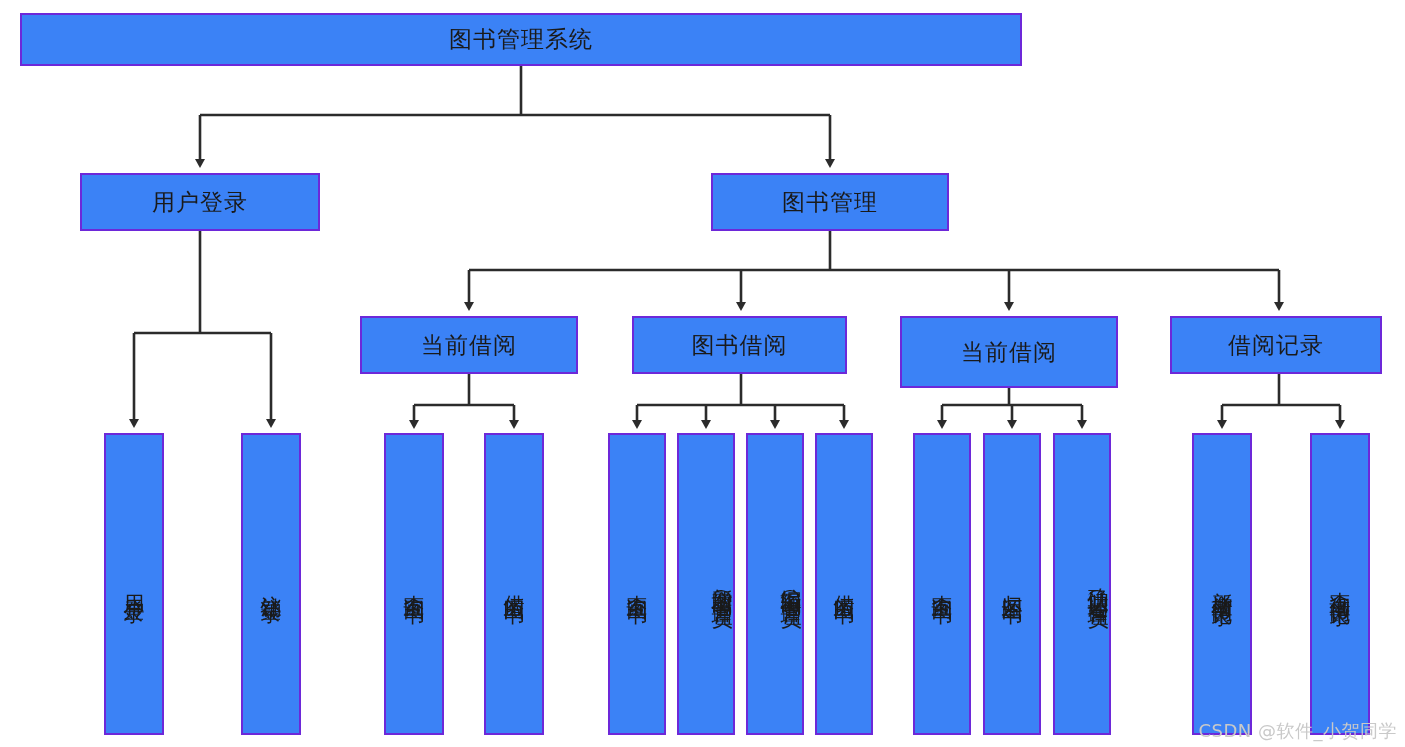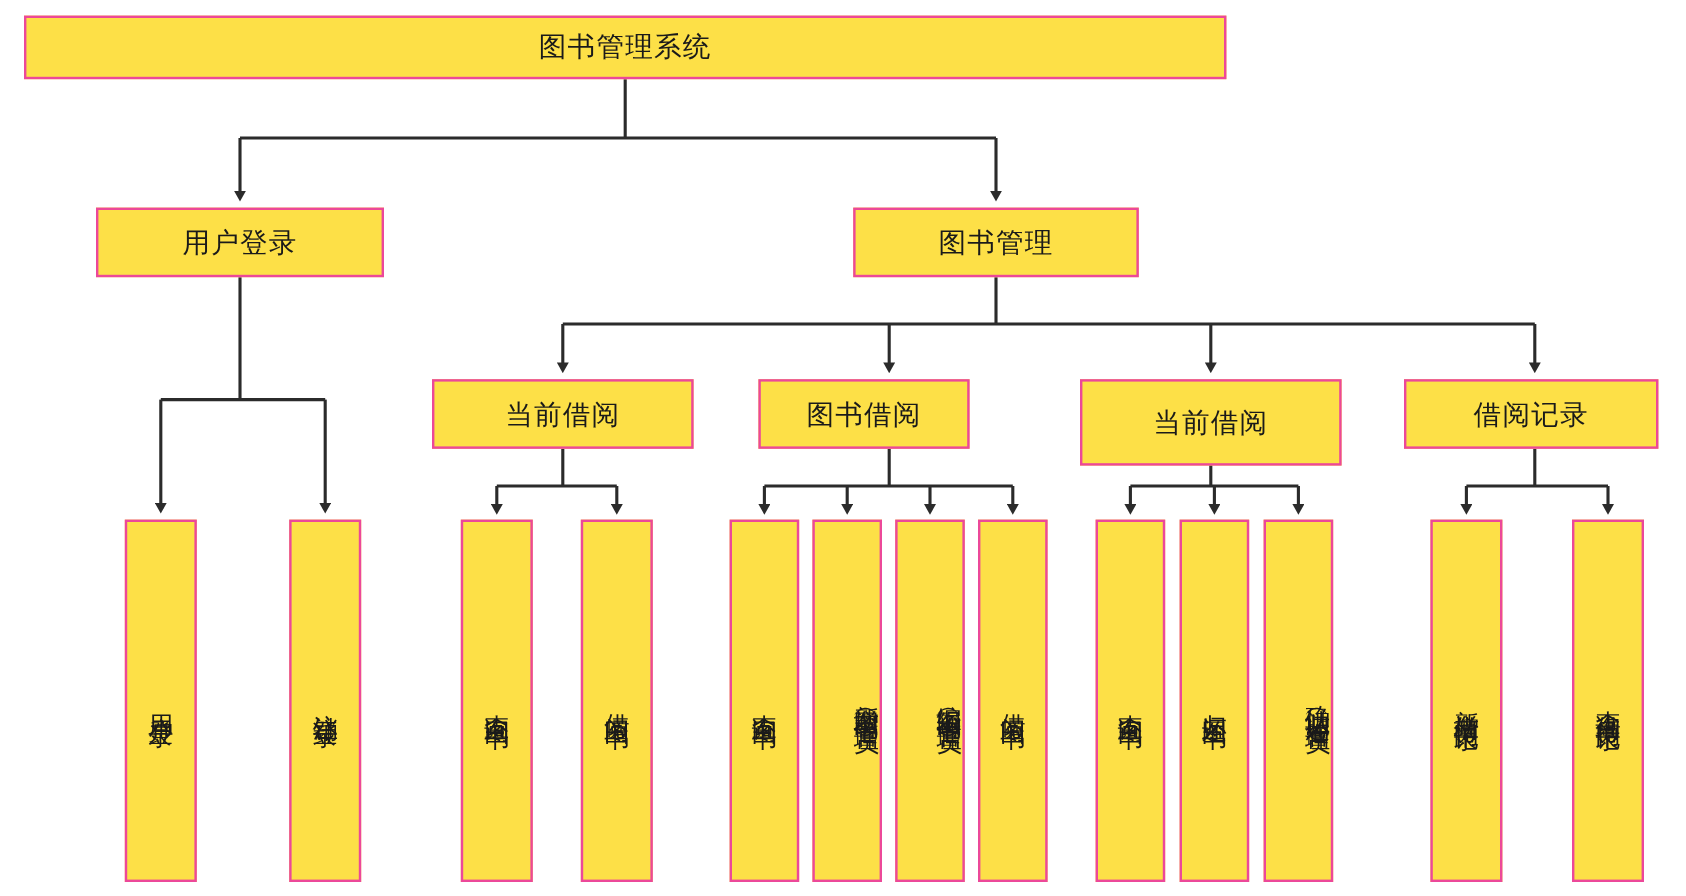--- a/index.html
+++ b/index.html
@@ -13,22 +13,22 @@
   #canvas {
     position: relative;
     width: 1405px;
     height: 747px;
     background: #ffffff;
     overflow: hidden;
   }
   .node {
     position: absolute;
     box-sizing: border-box;
-    border: 2px solid #ec4899;
-    background: #fde047;
+    border: 2px solid #6d28d9;
+    background: #3b82f6;
     display: flex;
     align-items: center;
     justify-content: center;
     color: #1a1a1a;
   }
   .node.horiz {
     font-size: 23px;
     letter-spacing: 1px;
   }
   .node.vert {
@@ -130,21 +130,21 @@
   </div>
 
   <div class="node horiz" style="left:711px; top:173px; width:238px; height:58px;">
     <span>图书管理</span>
   </div>
 
   <div class="node horiz" style="left:360px; top:316px; width:218px; height:58px;">
     <span>当前借阅</span>
   </div>
 
-  <div class="node horiz" style="left:632px; top:316px; width:176px; height:58px;">
+  <div class="node horiz" style="left:632px; top:316px; width:215px; height:58px;">
     <span>图书借阅</span>
   </div>
 
   <div class="node horiz" style="left:900px; top:316px; width:218px; height:72px;">
     <span>当前借阅</span>
   </div>
 
   <div class="node horiz" style="left:1170px; top:316px; width:212px; height:58px;">
     <span>借阅记录</span>
   </div>
@@ -194,14 +194,15 @@
   </div>
 
   <div class="node vert midalign" style="left:1192px; top:433px; width:60px; height:302px;">
     <span>新增借阅记录</span>
   </div>
 
   <div class="node vert midalign" style="left:1310px; top:433px; width:60px; height:302px;">
     <span>查询借阅记录</span>
   </div>
 
+  <div class="watermark">CSDN @软件_小贺同学</div>
 
 </div>
 
 </body></html>

